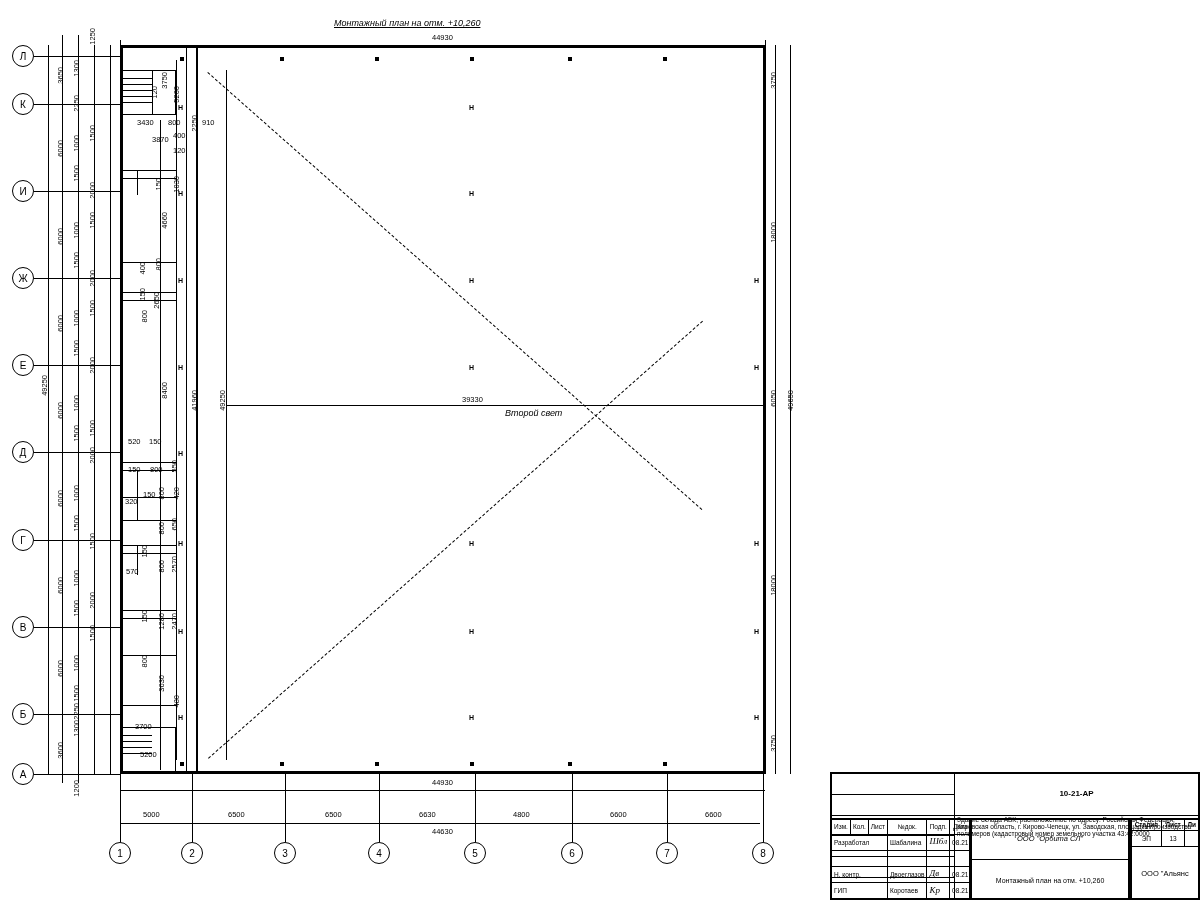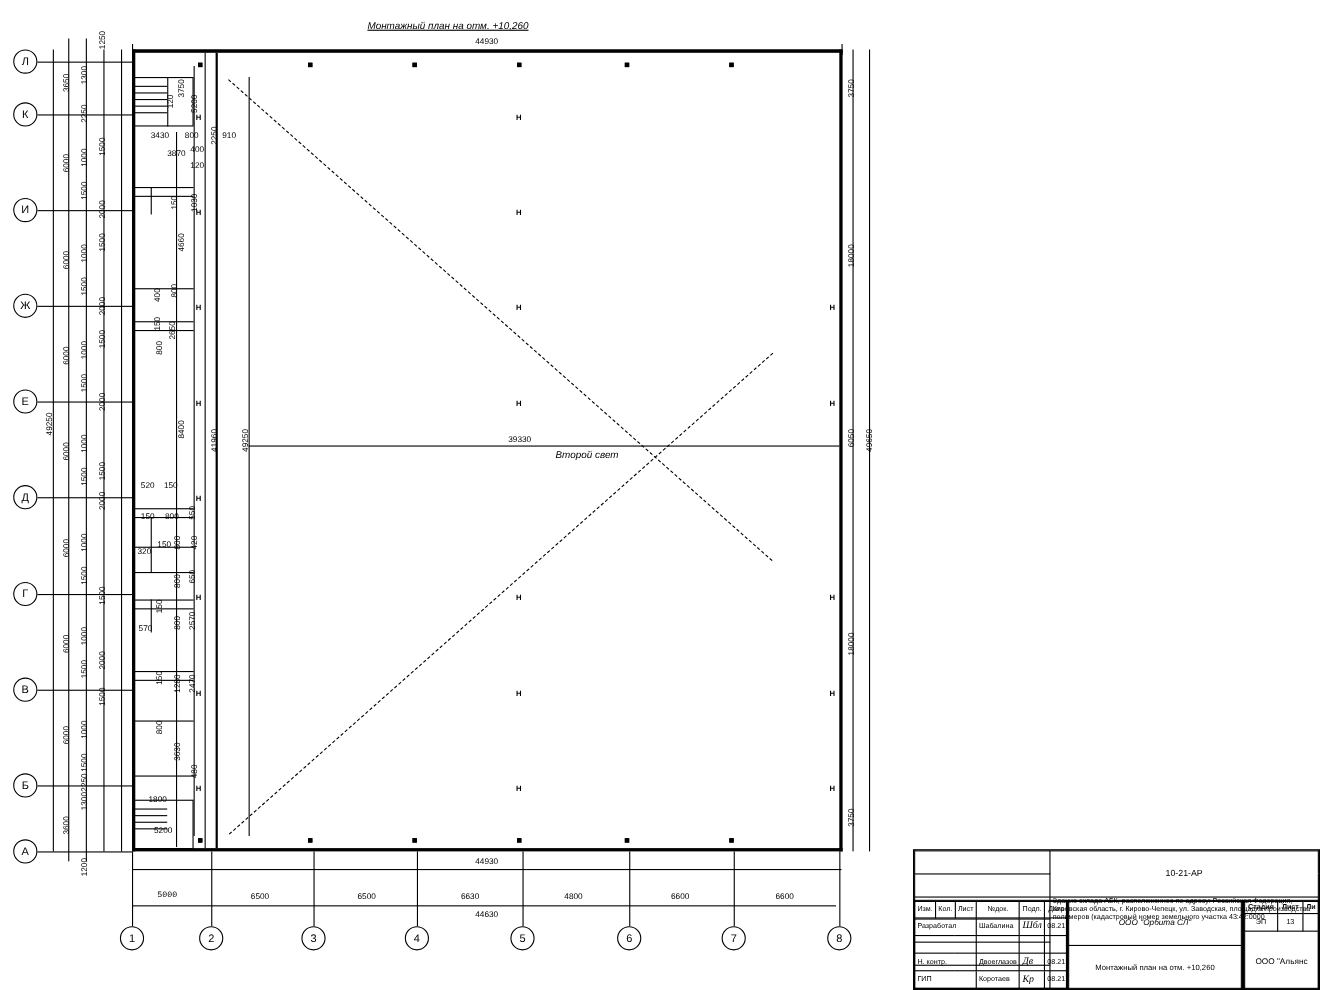--- a/index.html
+++ b/index.html
@@ -258,41 +258,41 @@
   <div class="abs dimtxt v" style="left:170px;top:518px;">650</div>
   <div class="abs dimtxt v" style="left:140px;top:545px;">150</div>
   <div class="abs dimtxt v" style="left:157px;top:560px;">800</div>
   <div class="abs dimtxt v" style="left:170px;top:556px;">2570</div>
   <div class="abs dimtxt v" style="left:140px;top:610px;">150</div>
   <div class="abs dimtxt v" style="left:157px;top:613px;">1280</div>
   <div class="abs dimtxt v" style="left:170px;top:613px;">2470</div>
   <div class="abs dimtxt v" style="left:140px;top:655px;">800</div>
   <div class="abs dimtxt v" style="left:157px;top:675px;">3630</div>
   <div class="abs dimtxt v" style="left:172px;top:695px;">480</div>
-  <div class="abs dimtxt" style="left:135px;top:722px;">1800</div>
+  <div class="abs dimtxt" style="left:135px;top:722px;">3700</div>
   <div class="abs dimtxt" style="left:140px;top:750px;">5200</div>
 
   <div class="abs dimtxt v" style="left:190px;top:390px;">41960</div>
   <div class="abs dimtxt v" style="left:218px;top:390px;">49250</div>
   <div class="abs dimtxt" style="left:462px;top:395px;">39330</div>
 
   <div class="vline" style="left:775px;top:45px;height:729px;"></div>
   <div class="vline" style="left:790px;top:45px;height:729px;"></div>
   <div class="abs dimtxt v" style="left:769px;top:72px;">3750</div>
   <div class="abs dimtxt v" style="left:769px;top:222px;">18000</div>
   <div class="abs dimtxt v" style="left:769px;top:390px;">6050</div>
   <div class="abs dimtxt v" style="left:769px;top:575px;">18000</div>
   <div class="abs dimtxt v" style="left:769px;top:735px;">3750</div>
   <div class="abs dimtxt v" style="left:786px;top:390px;">49650</div>
 
   <div class="abs dimtxt" style="left:432px;top:778px;">44930</div>
   <div class="hline" style="left:120px;top:790px;width:645px;"></div>
 
   <div class="hline" style="left:120px;top:823px;width:640px;"></div>
-  <div class="abs dimtxt" style="left:143px;top:810px;font-family:Liberation Mono, monospace;">5000</div>
+  <div class="abs dimtxt" style="left:143px;top:810px;">5000</div>
   <div class="abs dimtxt" style="left:228px;top:810px;">6500</div>
   <div class="abs dimtxt" style="left:325px;top:810px;">6500</div>
   <div class="abs dimtxt" style="left:419px;top:810px;">6630</div>
   <div class="abs dimtxt" style="left:513px;top:810px;">4800</div>
   <div class="abs dimtxt" style="left:610px;top:810px;">6600</div>
   <div class="abs dimtxt" style="left:705px;top:810px;">6600</div>
   <div class="abs dimtxt" style="left:432px;top:827px;">44630</div>
 
   <div class="vline" style="left:120px;top:774px;height:68px;"></div>
   <div class="vline" style="left:192px;top:774px;height:68px;"></div>
@@ -326,21 +326,21 @@
     </div>
   <div class="abs" style="left:752px;top:842px;">
       <div class="axcirc">8</div>
     </div>
 
   <div class="stamp" style="left:830px;top:772px;width:370px;height:128px;">
     <table>
       <tbody>
           <tr>
         <td style="width:118px;height:9px;"></td>
-        <td rowspan="2" colspan="2" class="ctr" style="font-size:8px;font-weight:normal;">10-21-АР</td>
+        <td rowspan="2" colspan="2" class="ctr" style="font-size:8px;font-weight:bold;">10-21-АР</td>
       </tr>
       <tr>
         <td style="height:9px;"></td>
       </tr>
       <tr>
         <td style="height:9px;"></td>
         <td colspan="2" rowspan="4" class="smalltxt" style="vertical-align:top;">Здание склада АБК, расположенное по адресу: Российская Федерация, Кировская область, г. Кирово-Чепецк, ул. Заводская, площадка производства полимеров (кадастровый номер земельного участка 43:42:0000</td>
       </tr>
       <tr>
             <td style="height:9px;"></td>

